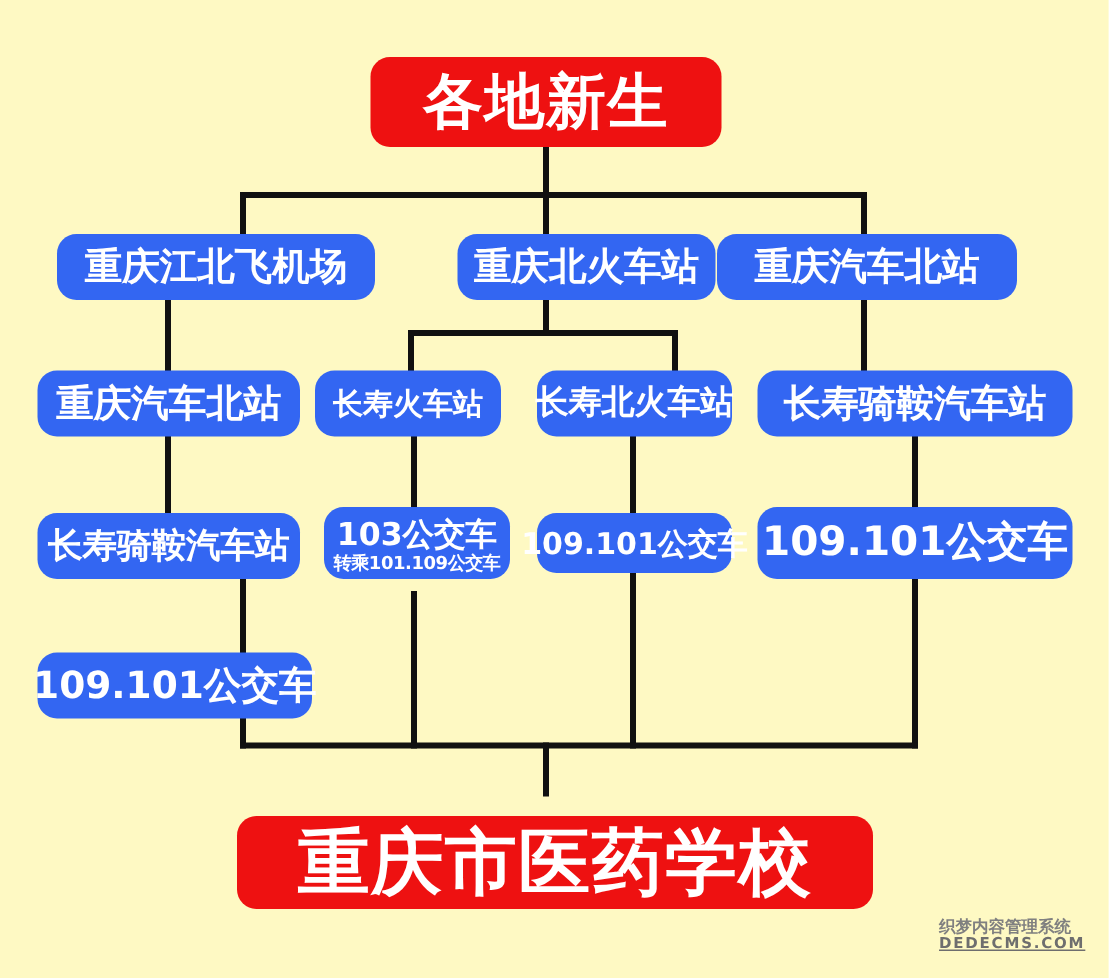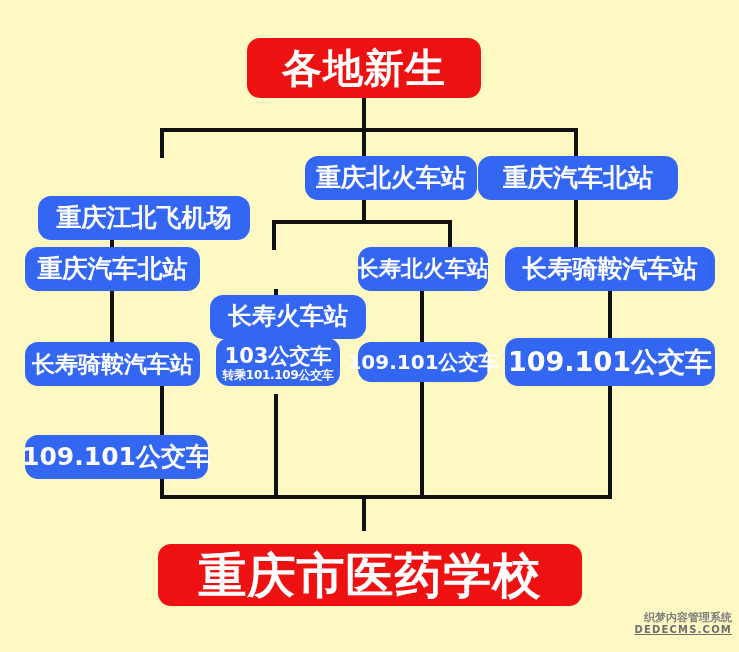--- a/index.html
+++ b/index.html
@@ -66,46 +66,46 @@
   }
   
   #n-school {
     left: 158px; top: 544px;
     width: 424px; height: 62px;
     font-size: 48px;
     letter-spacing: 1px;
   }
 
   
-  #r1c1 { left: 38px;  top: 156px; width: 212px; height: 44px; font-size: 25px; margin-top: 40px; }
+  #r1c1 { left: 38px;  top: 156px; width: 212px; height: 44px; font-size: 25px; }
   #r1c2 { left: 278px; top: 156px; width: 172px; height: 44px; font-size: 25px; margin-left: 27px; }
   #r1c3 { left: 478px; top: 156px; width: 200px; height: 44px; font-size: 25px; }
 
   
   #r2c1 { left: 25px;  top: 247px; width: 175px; height: 44px; font-size: 25px; }
-  #r2c2 { left: 210px; top: 247px; width: 156px; height: 44px; font-size: 24px; margin-top: 48px; }
+  #r2c2 { left: 210px; top: 247px; width: 124px; height: 44px; font-size: 20px; }
   #r2c3 { left: 358px; top: 247px; width: 130px; height: 44px; font-size: 22px; }
   #r2c4 { left: 505px; top: 247px; width: 210px; height: 44px; font-size: 25px; }
 
   
   #r3c1 { left: 25px;  top: 342px; width: 175px; height: 44px; font-size: 23px; }
   #r3c2 { left: 216px; top: 338px; width: 124px; height: 48px; font-size: 21px; padding-top: 2px; }
   #r3c3 { left: 358px; top: 342px; width: 130px; height: 40px; font-size: 20px; }
   #r3c4 { left: 505px; top: 338px; width: 210px; height: 48px; font-size: 27px; }
 
   
   #r4c1 { left: 25px;  top: 435px; width: 183px; height: 44px; font-size: 25px; }
 
   
   #watermark {
     position: absolute;
     left: 626px; top: 612px;
     width: 106px;
     z-index: 5;
-    text-align: right;
+    text-align: left;
     color: #808080;
   }
   #watermark .wm-cn {
     font-size: 11px;
     font-weight: bold;
     letter-spacing: 0px;
     line-height: 1.1;
   }
   #watermark .wm-en {
     font-size: 10px;

